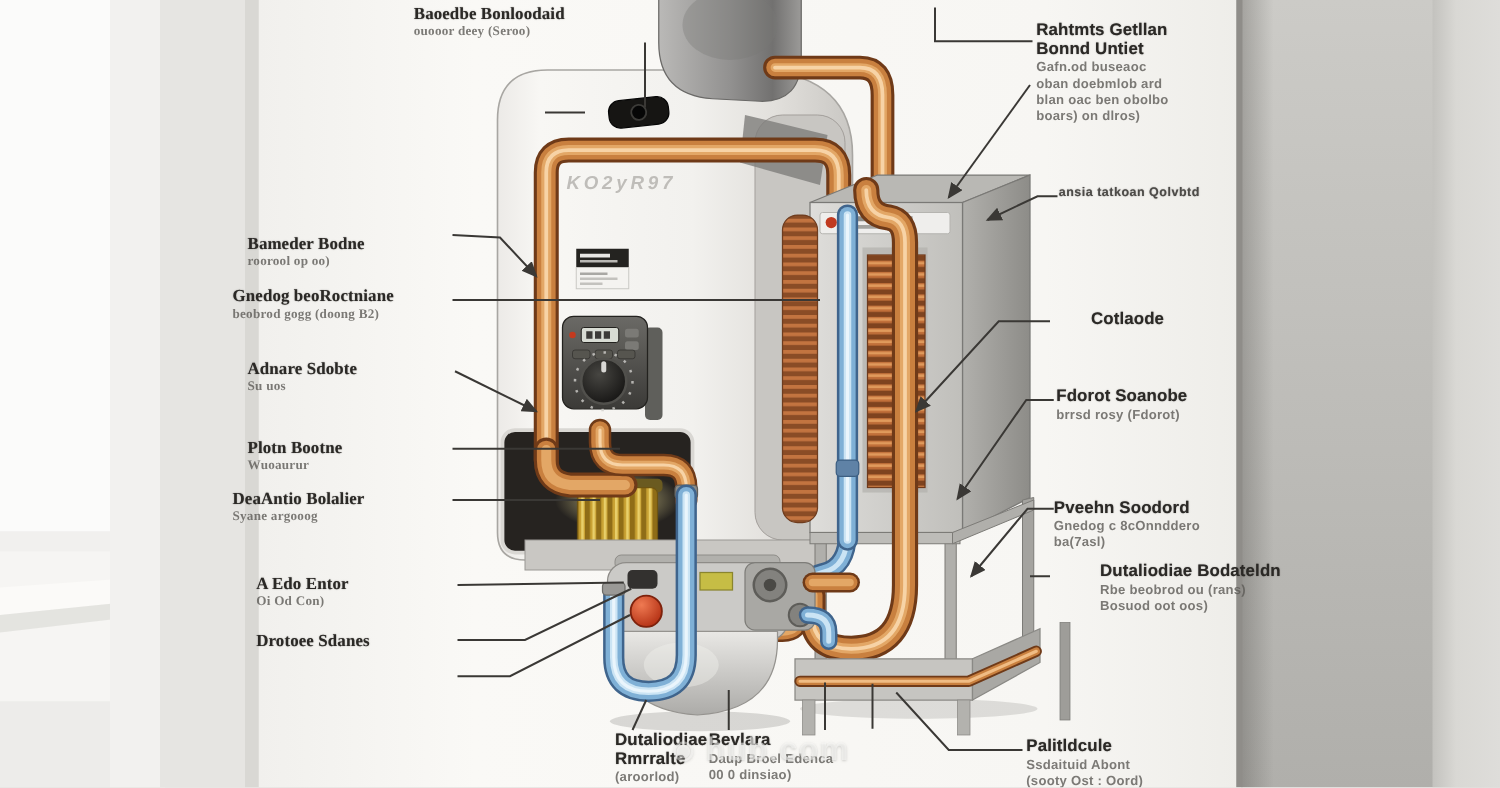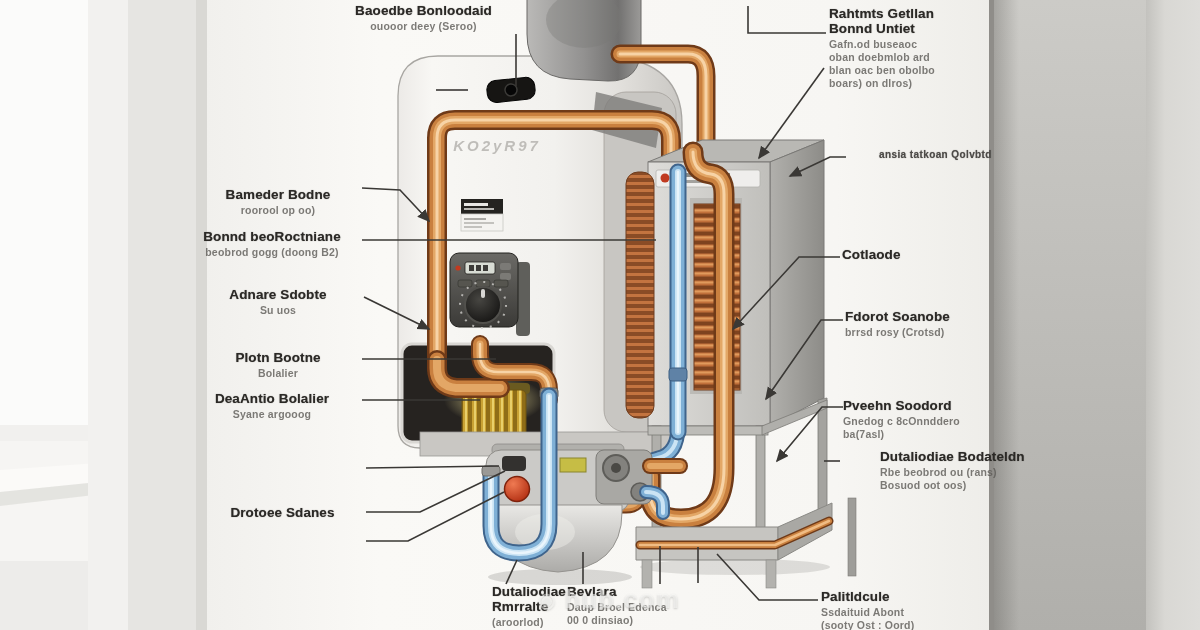--- a/index.html
+++ b/index.html
@@ -7,21 +7,21 @@
          font-family:"Liberation Sans",sans-serif;background:#e7e6e3;}
   .stage > svg{position:absolute;left:0;top:0;}
   svg use{fill:none;stroke-linecap:round;stroke-linejoin:round;}
   .leader{fill:none;stroke:#3a3835;stroke-width:1.6px;}
   .label{position:absolute;color:#2b2926;z-index:3;}
   .label .lmain{font-weight:bold;font-size:13.5px;line-height:1.12;
                 white-space:pre-line;letter-spacing:.1px;
                 text-shadow:0 0 1px rgba(43,41,38,.55);}
   .label .lsub{font-weight:bold;font-size:10.5px;line-height:1.22;color:#5d5b57;
                opacity:.8;margin-top:2px;white-space:pre-line;letter-spacing:.2px;}
-  .la-r{text-align:center;}
+  .la-r{text-align:left;font-family:Liberation Serif, serif;}
   .small .lmain{font-size:10px;color:#4d4b48;letter-spacing:.4px;}
   .watermark{position:absolute;left:538px;top:584px;z-index:4;pointer-events:none;
              font-weight:bold;font-size:26px;letter-spacing:1px;
              color:rgba(252,252,250,.55);text-shadow:0 1px 2px rgba(130,129,126,.35);
              display:flex;align-items:center;gap:8px;}
   .watermark .wm-icon{font-size:20px;opacity:.8;}
 </style>
 </head>
 <body>
 
@@ -352,67 +352,71 @@
 
 <div class="label la-r" style="left:331px;top:3px;width:185px;">
       <div class="lmain">Baoedbe Bonloodaid</div>
       <div class="lsub">ouooor deey (Seroo)</div>
     </div>
 <div class="label la-r" style="left:198px;top:187px;width:160px;">
       <div class="lmain">Bameder Bodne</div>
       <div class="lsub">roorool op oo)</div>
     </div>
 <div class="label la-r" style="left:186px;top:229px;width:172px;">
-      <div class="lmain">Bonnd beoRoctniane</div>
+      <div class="lmain">Gnedog beoRoctniane</div>
       <div class="lsub">beobrod gogg (doong B2)</div>
     </div>
 <div class="label la-r" style="left:198px;top:287px;width:160px;">
       <div class="lmain">Adnare Sdobte</div>
       <div class="lsub">Su uos</div>
     </div>
 <div class="label la-r" style="left:198px;top:350px;width:160px;">
       <div class="lmain">Plotn Bootne</div>
-      <div class="lsub">Bolalier</div>
+      <div class="lsub">Wuoaurur</div>
     </div>
 <div class="label la-r" style="left:186px;top:391px;width:172px;">
       <div class="lmain">DeaAntio Bolalier</div>
       <div class="lsub">Syane argooog</div>
+    </div>
+<div class="label la-r" style="left:205px;top:459px;width:155px;">
+      <div class="lmain">A Edo Entor</div>
+      <div class="lsub">Oi Od Con)</div>
     </div>
 <div class="label la-r" style="left:205px;top:505px;width:155px;">
       <div class="lmain">Drotoee Sdanes</div>
     </div>
 
 <div class="label" style="left:492px;top:584px;width:115px;">
       <div class="lmain">Dutaliodiae
 Rmrralte</div>
       <div class="lsub">(aroorlod)</div>
     </div>
 <div class="label" style="left:567px;top:584px;width:135px;">
       <div class="lmain">Bevlara</div>
       <div class="lsub">Daup Broel Edenca
 00 0 dinsiao)</div>
     </div>
 
-<div class="label" style="left:829px;top:6px;width:160px;">
+<div class="label" style="left:829px;top:16px;width:160px;">
       <div class="lmain">Rahtmts Getllan
 Bonnd Untiet</div>
       <div class="lsub">Gafn.od buseaoc
 oban doebmlob ard
 blan oac ben obolbo
 boars) on dlros)</div>
     </div>
-<div class="label small" style="left:847px;top:149px;width:145px;margin-left:32px;">
+<div class="label small" style="left:847px;top:149px;width:145px;">
       <div class="lmain">ansia tatkoan Qolvbtd</div>
     </div>
-<div class="label" style="left:842px;top:247px;width:120px;">
+<div class="label" style="left:842px;top:247px;width:120px;text-align:center;">
       <div class="lmain">Cotlaode</div>
     </div>
 <div class="label" style="left:845px;top:309px;width:145px;">
       <div class="lmain">Fdorot Soanobe</div>
-      <div class="lsub">brrsd rosy (Crotsd)</div>
+      <div class="lsub">brrsd rosy (Fdorot)</div>
     </div>
 <div class="label" style="left:843px;top:398px;width:160px;">
       <div class="lmain">Pveehn Soodord</div>
       <div class="lsub">Gnedog c 8cOnnddero
 ba(7asl)</div>
     </div>
 <div class="label" style="left:880px;top:449px;width:152px;">
       <div class="lmain">Dutaliodiae Bodateldn</div>
       <div class="lsub">Rbe beobrod ou (rans)
 Bosuod oot oos)</div>

